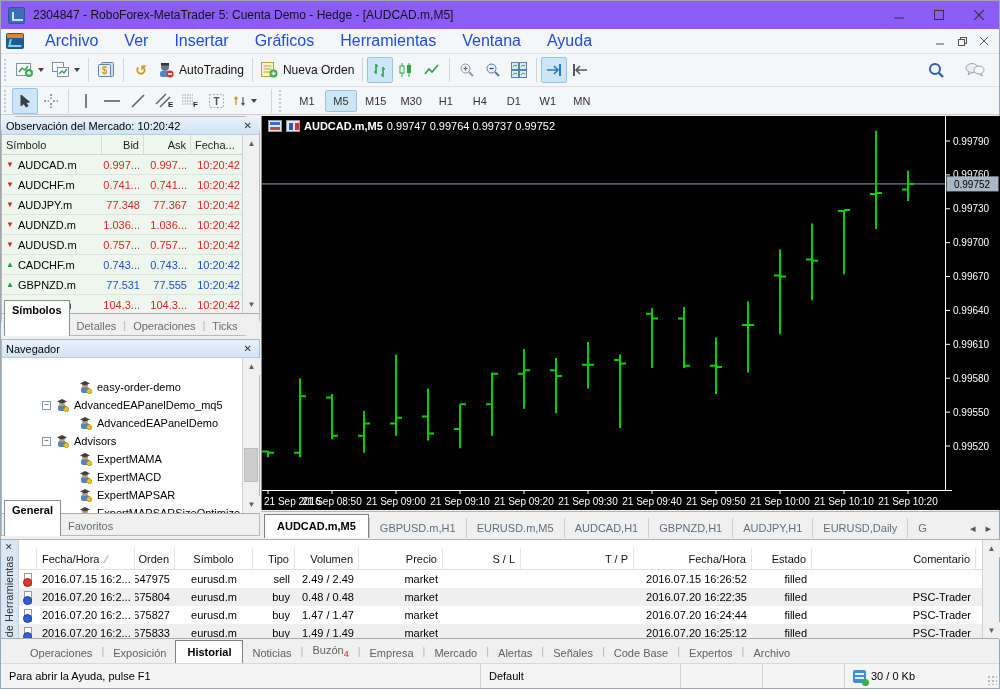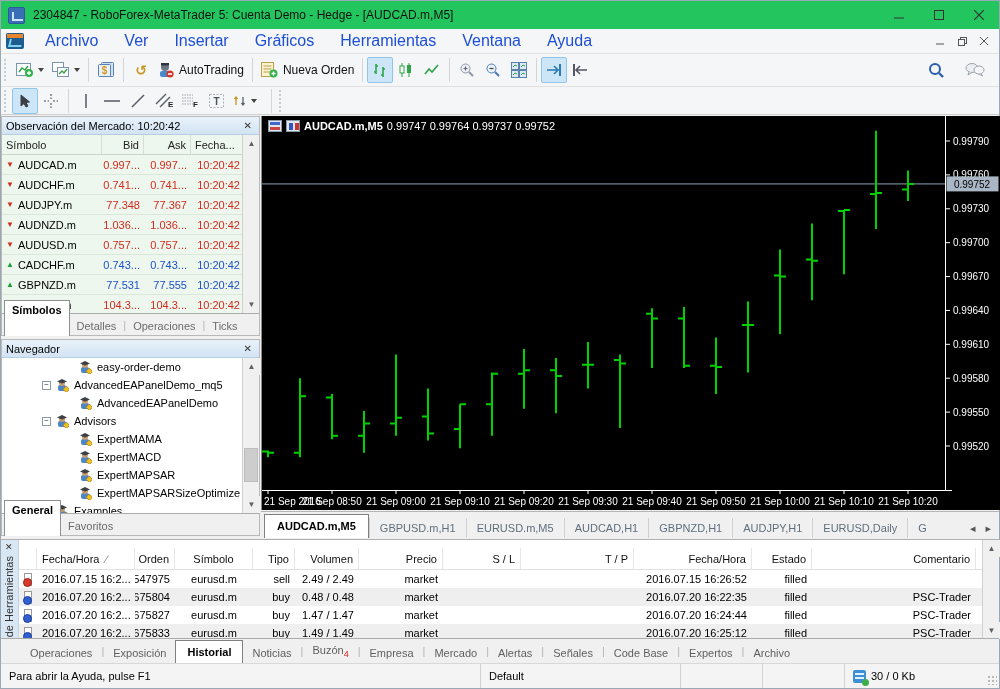--- a/index.html
+++ b/index.html
@@ -2,21 +2,21 @@
 <html><head>
 <meta charset="utf-8">
 <style>
   * { margin:0; padding:0; box-sizing:border-box; }
   html,body { width:1000px; height:689px; overflow:hidden; }
   body { font-family:"Liberation Sans", sans-serif; font-size:11px; background:#e8e8e8; color:#000; }
   .abs { position:absolute; }
   #win { position:relative; width:1000px; height:689px; background:#f0f0f0; border:1px solid #9aa7b4; }
 
   
-  #titlebar { left:0; top:0; width:998px; height:28px; background:#22c55e; display:flex; align-items:center; }
+  #titlebar { left:0; top:0; width:998px; height:28px; background:#8b5cf6; display:flex; align-items:center; }
   #app-icon { width:17px; height:17px; margin:0 8px 0 7px; background:#3a6fb5; border:1px solid #2a5a9a; border-radius:2px; position:relative; }
   #app-icon::after { content:""; position:absolute; left:3px; top:4px; width:9px; height:7px; border-left:2px solid #cfe3ff; border-bottom:2px solid #cfe3ff; }
   #title-text { font-size:12px; color:#111; }
   #win-controls { margin-left:auto; display:flex; height:28px; }
   .wc { width:40px; height:28px; display:flex; align-items:center; justify-content:center; color:#333; }
   .wc svg { display:block; }
 
   
   #menubar { left:0; top:28px; width:998px; height:25px; background:#f5f6f7; border-bottom:1px solid #e2e2e2; display:flex; align-items:center; }
   #mt-icon { width:18px; height:16px; margin:0 8px 0 5px; background:#1d5c8f; border-radius:2px; position:relative; overflow:hidden; }
@@ -36,21 +36,21 @@
   .vdiv { width:1px; height:24px; background:#d5d5d5; margin:0 4px; }
   .tlabel { font-size:12px; color:#111; margin-left:5px; }
   .glyph { font-size:14px; color:#4a4a4a; font-family:"DejaVu Sans", sans-serif; }
   .tf-btn { height:22px; min-width:32px; padding:0 5px; display:flex; align-items:center; justify-content:center; font-size:11px; color:#333; border:1px solid transparent; border-radius:2px; }
   .tf-btn.sel { background:#cde6f7; border-color:#92c5ea; }
 
   
   .panel { position:absolute; left:0; width:259px; background:#f0f0f0; border:1px solid #b9b9b9; }
   .phead { height:18px; background:linear-gradient(#e9f2fb,#d2e3f3); border-bottom:1px solid #b7cde2; display:flex; align-items:center; padding:0 4px; font-size:11px; }
   .phead .x { margin-left:auto; font-size:10px; color:#333; padding:0 3px; }
-  #mw-panel { top:115px; height:220px; }
+  #mw-panel { top:115px; height:220px;border-radius:18px; }
   #mw-table { position:absolute; left:0; top:18px; right:0; bottom:22px; background:#eef7ee; overflow:hidden; }
   .mw-grid { display:grid; grid-template-columns:100px 42px 47px 53px; }
   .mw-hrow { height:20px; border-bottom:1px solid #c9d6c9; background:#eef7ee; }
   .mw-hrow .c { border-right:1px solid #d4e0d4; display:flex; align-items:center; padding:0 4px; color:#222; }
   .mw-row { height:20px; border-bottom:1px solid #dbe7db; }
   .mw-row .c { display:flex; align-items:center; padding:0 4px; overflow:hidden; white-space:nowrap; }
   .ra { justify-content:flex-end; }
   .mw-sym { color:#000; }
   .red { color:#d42a1e; }
   .blue { color:#1c50c8; }
@@ -350,20 +350,31 @@
       </div>
     <div class="tbtn">
       <svg width="14" height="14">
           <path d="M3 11 L3 3 M1.5 5 L3 3 L4.5 5" stroke="#c9971f" fill="none" stroke-width="1.3"></path>
           <path d="M10 3 L10 11 M8.5 9 L10 11 L11.5 9" stroke="#5a636d" fill="none" stroke-width="1.3"></path>
         </svg>
       <span class="caret"></span>
     </div>
     <div class="vdiv" style="margin-left:10px;"></div>
     <div class="grip"></div>
+    <div id="timeframes" style="display:flex;gap:2px;margin-left:4px;">
+        <div class="tf-btn">M1</div>
+        <div class="tf-btn sel">M5</div>
+        <div class="tf-btn">M15</div>
+        <div class="tf-btn">M30</div>
+        <div class="tf-btn">H1</div>
+        <div class="tf-btn">H4</div>
+        <div class="tf-btn">D1</div>
+        <div class="tf-btn">W1</div>
+        <div class="tf-btn">MN</div>
+      </div>
   </div>
 
   <div id="mw-panel" class="panel">
     <div class="phead">
       <span>Observación del Mercado: 10:20:42</span>
       <span class="x">✕</span>
     </div>
     <div id="mw-table">
       <div id="mw-head" class="mw-grid mw-hrow">
           <div class="c">Símbolo</div>
@@ -459,21 +470,21 @@
         <div class="ptab">Ticks</div>
       </div>
   </div>
 
   <div id="nav-panel" class="panel">
     <div class="phead">
       <span>Navegador</span>
       <span class="x">✕</span>
     </div>
     <div id="nav-tree">
-        <div class="tree-row" style="padding-left: 76px;">
+        <div class="tree-row" style="padding-left: 76px; margin-top: 20px;">
           <span class="advicon"><svg width="14" height="14" viewBox="0 0 14 14">
               <rect x="3" y="7" width="8" height="6" rx="2" fill="#4a86c8"></rect>
               <circle cx="7" cy="5" r="3" fill="#c89a6a"></circle>
               <polygon points="2,3.5 7,1 12,3.5 7,5.5" fill="#3b3f46"></polygon>
               <rect x="9" y="9" width="4.6" height="4.6" transform="rotate(45 11.3 11.3)" fill="#f0c020" stroke="#a8821a" stroke-width="0.8"></rect>
             </svg></span>
           <span>easy-order-demo</span>
         </div>
         <div class="tree-row" style="padding-left: 40px;">
           <span class="expander">−</span>

